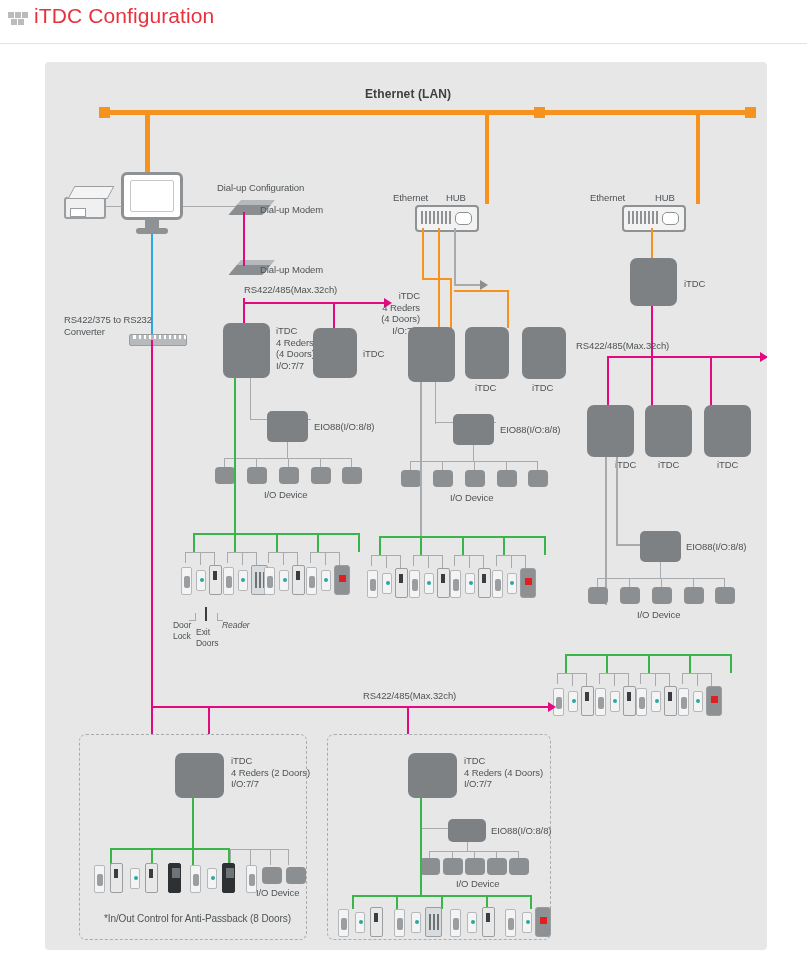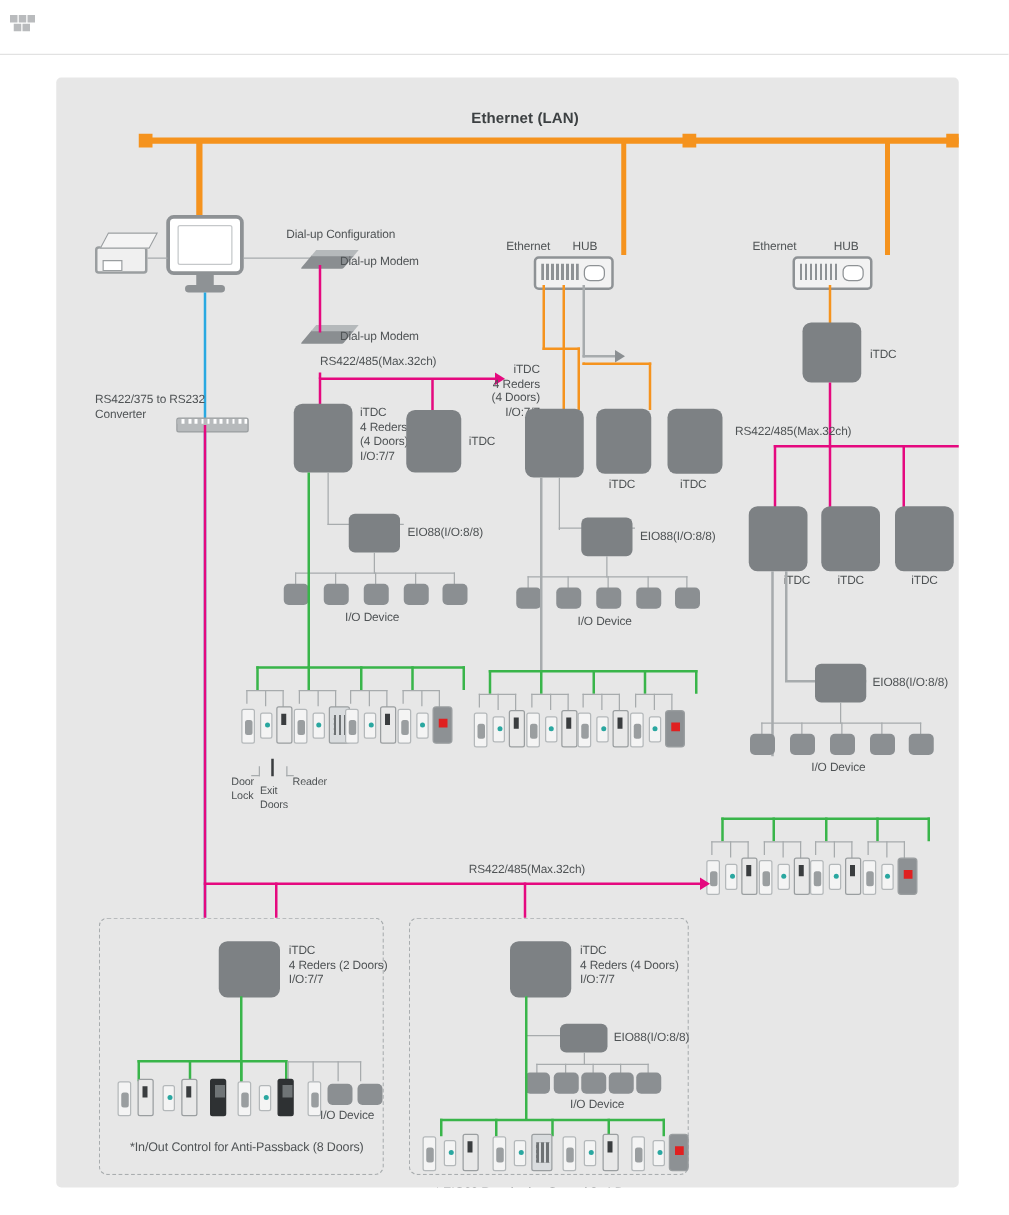--- a/index.html
+++ b/index.html
@@ -14,21 +14,21 @@
   #title-icon i.a{left:0;top:0}  #title-icon i.b{left:7px;top:0}
   #title-icon i.c{left:14px;top:0}#title-icon i.d{left:3px;top:7px}
   #title-icon i.e{left:10px;top:7px}
   #page-title{position:absolute;left:34px;top:4px;font-size:21px;color:#e8313c;
               letter-spacing:.1px;font-weight:400;white-space:nowrap;}
   #header-rule{position:absolute;left:0;top:43px;width:807px;height:1px;background:#e2e2e2;}
 
   
   #canvas{position:absolute;left:45px;top:62px;width:722px;height:888px;
           background:#e7e7e7;border-radius:4px;overflow:hidden;}
-  .lay{position:absolute;left:12px;top:0;width:722px;height:888px;}
+  .lay{position:absolute;left:0;top:0;width:722px;height:888px;}
 
   .tx{position:absolute;font-size:9.5px;color:#4f5355;line-height:11.5px;
       white-space:pre;letter-spacing:-.1px;}
   .tx.r{text-align:right;}
   .tx.b{font-weight:bold;color:#3c4042;font-size:12px;letter-spacing:.1px;}
   .tx.sm{font-size:8.6px;line-height:10.5px;}
 
   
   .ln{position:absolute;background:#9b9fa1;}
   .orange{background:#f5931e;}
@@ -110,20 +110,21 @@
 <body>
 
 <div id="header">
   <div id="title-icon">
     <i class="a"></i>
       <i class="b"></i>
       <i class="c"></i>
       <i class="d"></i>
       <i class="e"></i>
   </div>
+  <div id="page-title">iTDC Configuration</div>
   <div id="header-rule"></div>
 </div>
 
 <div id="canvas">
 
  <div class="lay">
    <div class="tx b" style="left:320px;top:27px;">Ethernet (LAN)</div>
    <div class="ln orange" style="left:58px;top:48px;width:652px;height:5px;"></div>
    <div class="sq orange" style="left:54px;top:45px;"></div>
    <div class="sq orange" style="left:489px;top:45px;"></div>
@@ -392,21 +393,21 @@
       <div class="lock" style="left: 632.5px; top: 626px;"></div>
       <div class="exit" style="left: 647.5px; top: 629px;"></div>
       <div class="rdr bio" style="left: 660.5px; top: 624px;"></div>
     </div>
 
  <div class="lay">
    <div class="tx sm" style="left:128px;top:558px;">Door
 Lock</div>
    <div class="tx sm" style="left:151px;top:565px;">Exit
 Doors</div>
-   <div class="tx sm" style="left:177px;top:558px;">Reader</div>
+   <div class="tx sm" style="left:177px;top:558px;font-style:italic;">Reader</div>
    <div class="ln grayln" style="left:150px;top:551px;width:1.2px;height:8px;"></div>
    <div class="ln grayln" style="left:144px;top:558px;width:7px;height:1.2px;"></div>
    <div class="ln" style="left:160px;top:545px;width:2px;height:14px;background:#3a3d3f;"></div>
    <div class="ln grayln" style="left:172px;top:551px;width:1.2px;height:8px;"></div>
    <div class="ln grayln" style="left:172px;top:558px;width:6px;height:1.2px;"></div>
  </div>
 
  <div class="lay">
    <div class="tx" style="left:318px;top:628px;">RS422/485(Max.32ch)</div>
    <div class="ln magenta" style="left:106px;top:644px;width:403px;height:2.4px;"></div>

